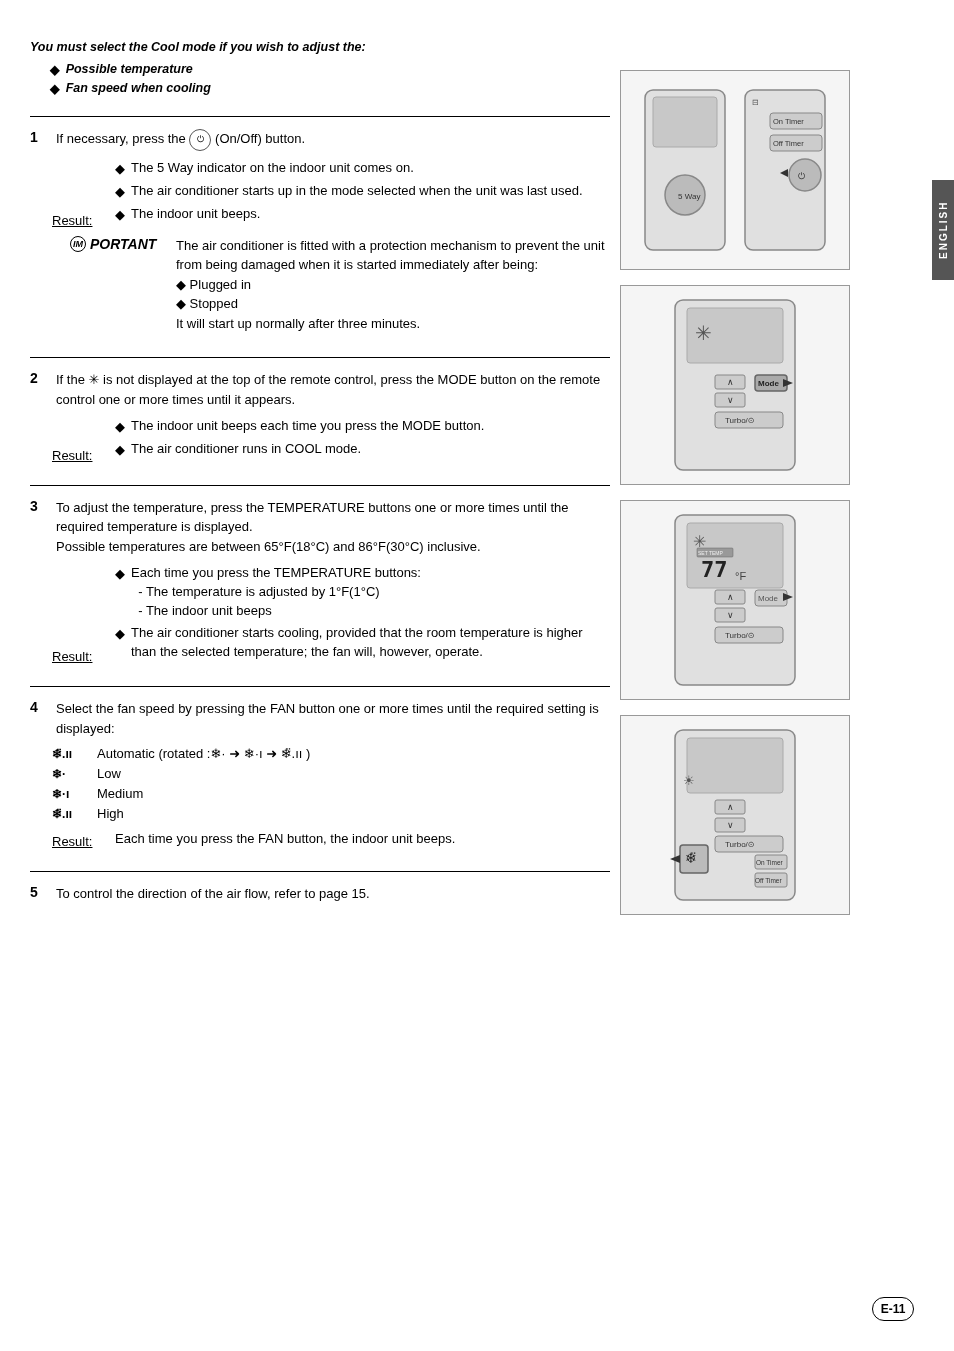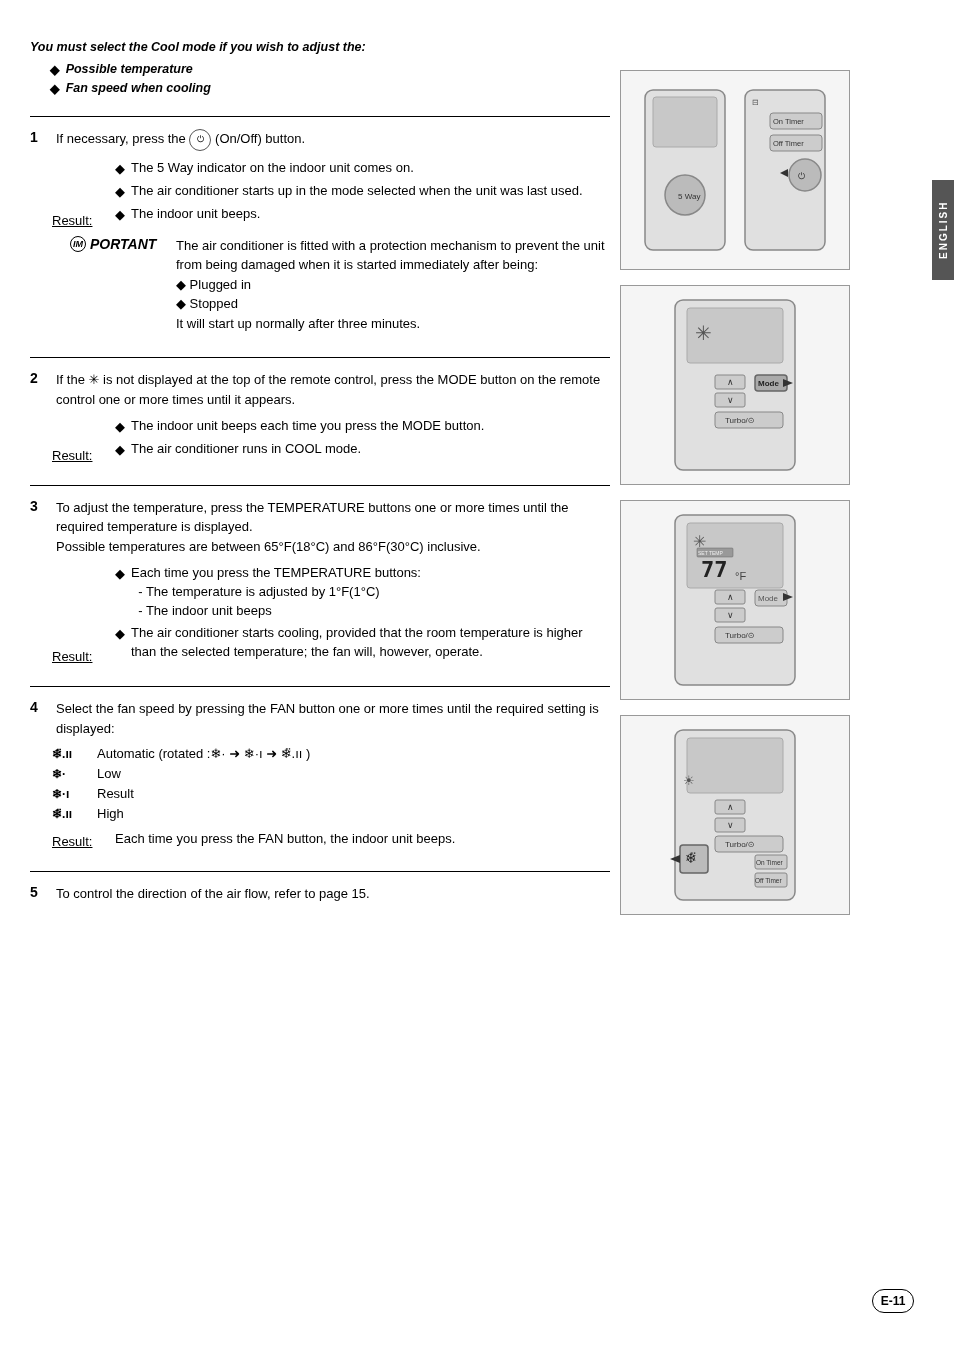--- a/index.html
+++ b/index.html
@@ -239,21 +239,21 @@
       display: flex;
       align-items: center;
       justify-content: center;
       position: relative;
       overflow: hidden;
     }
 
     
     .page-number {
       position: absolute;
-      bottom: 38px;
+      bottom: 30px;
       right: 40px;
       width: 42px;
       height: 24px;
       border: 1.5px solid #000;
       border-radius: 12px;
       display: flex;
       align-items: center;
       justify-content: center;
       font-size: 12px;
       font-weight: bold;
@@ -403,21 +403,21 @@
           <div class="fan-row">
             <span class="fan-icon" style="font-size:12px;">❄̈.ıı</span>
             <span class="fan-label">Automatic (rotated :❄· ➜ ❄·ı ➜ ❄̈.ıı )</span>
           </div>
           <div class="fan-row">
             <span class="fan-icon" style="font-size:12px;">❄·</span>
             <span class="fan-label">Low</span>
           </div>
           <div class="fan-row">
             <span class="fan-icon" style="font-size:12px;">❄·ı</span>
-            <span class="fan-label">Result</span>
+            <span class="fan-label">Medium</span>
           </div>
           <div class="fan-row">
             <span class="fan-icon" style="font-size:12px;">❄̈.ıı</span>
             <span class="fan-label">High</span>
           </div>
         </div>
         <div class="result-row" style="margin-top:8px;">
           <span class="result-label">Result:</span>
           <span class="note-text">Each time you press the FAN button, the indoor unit beeps.</span>
         </div>

